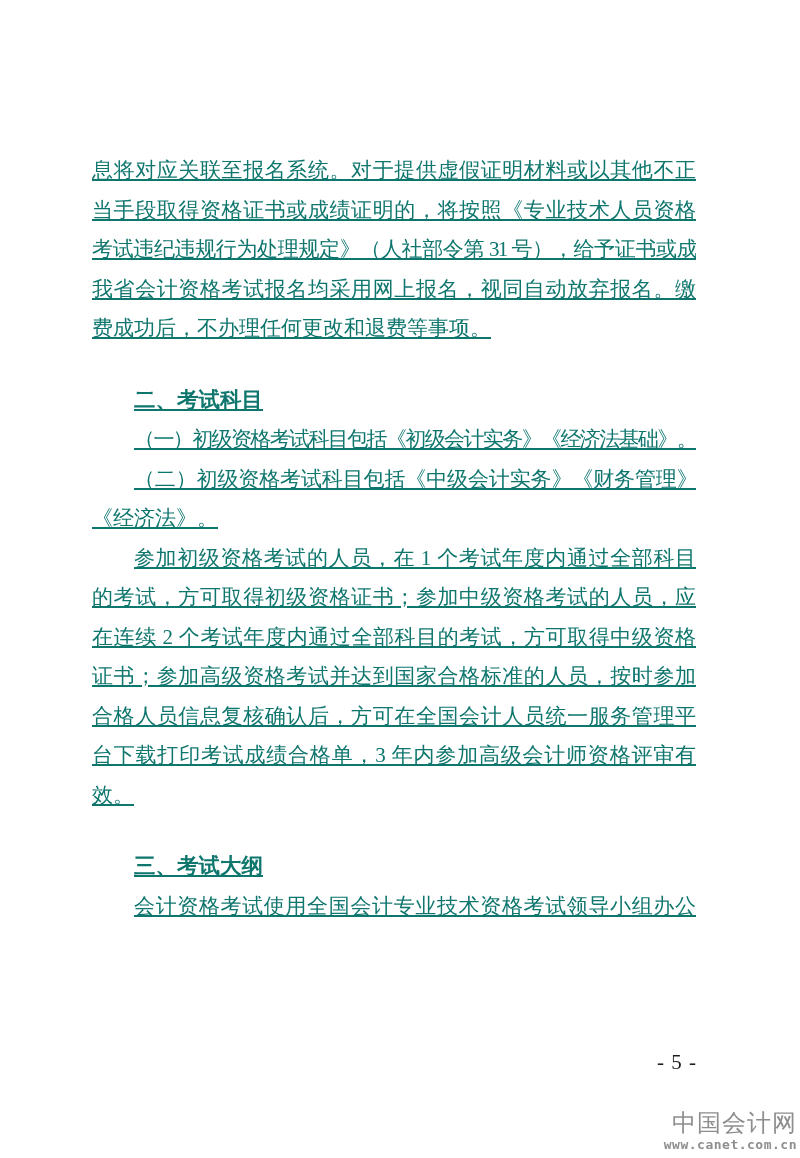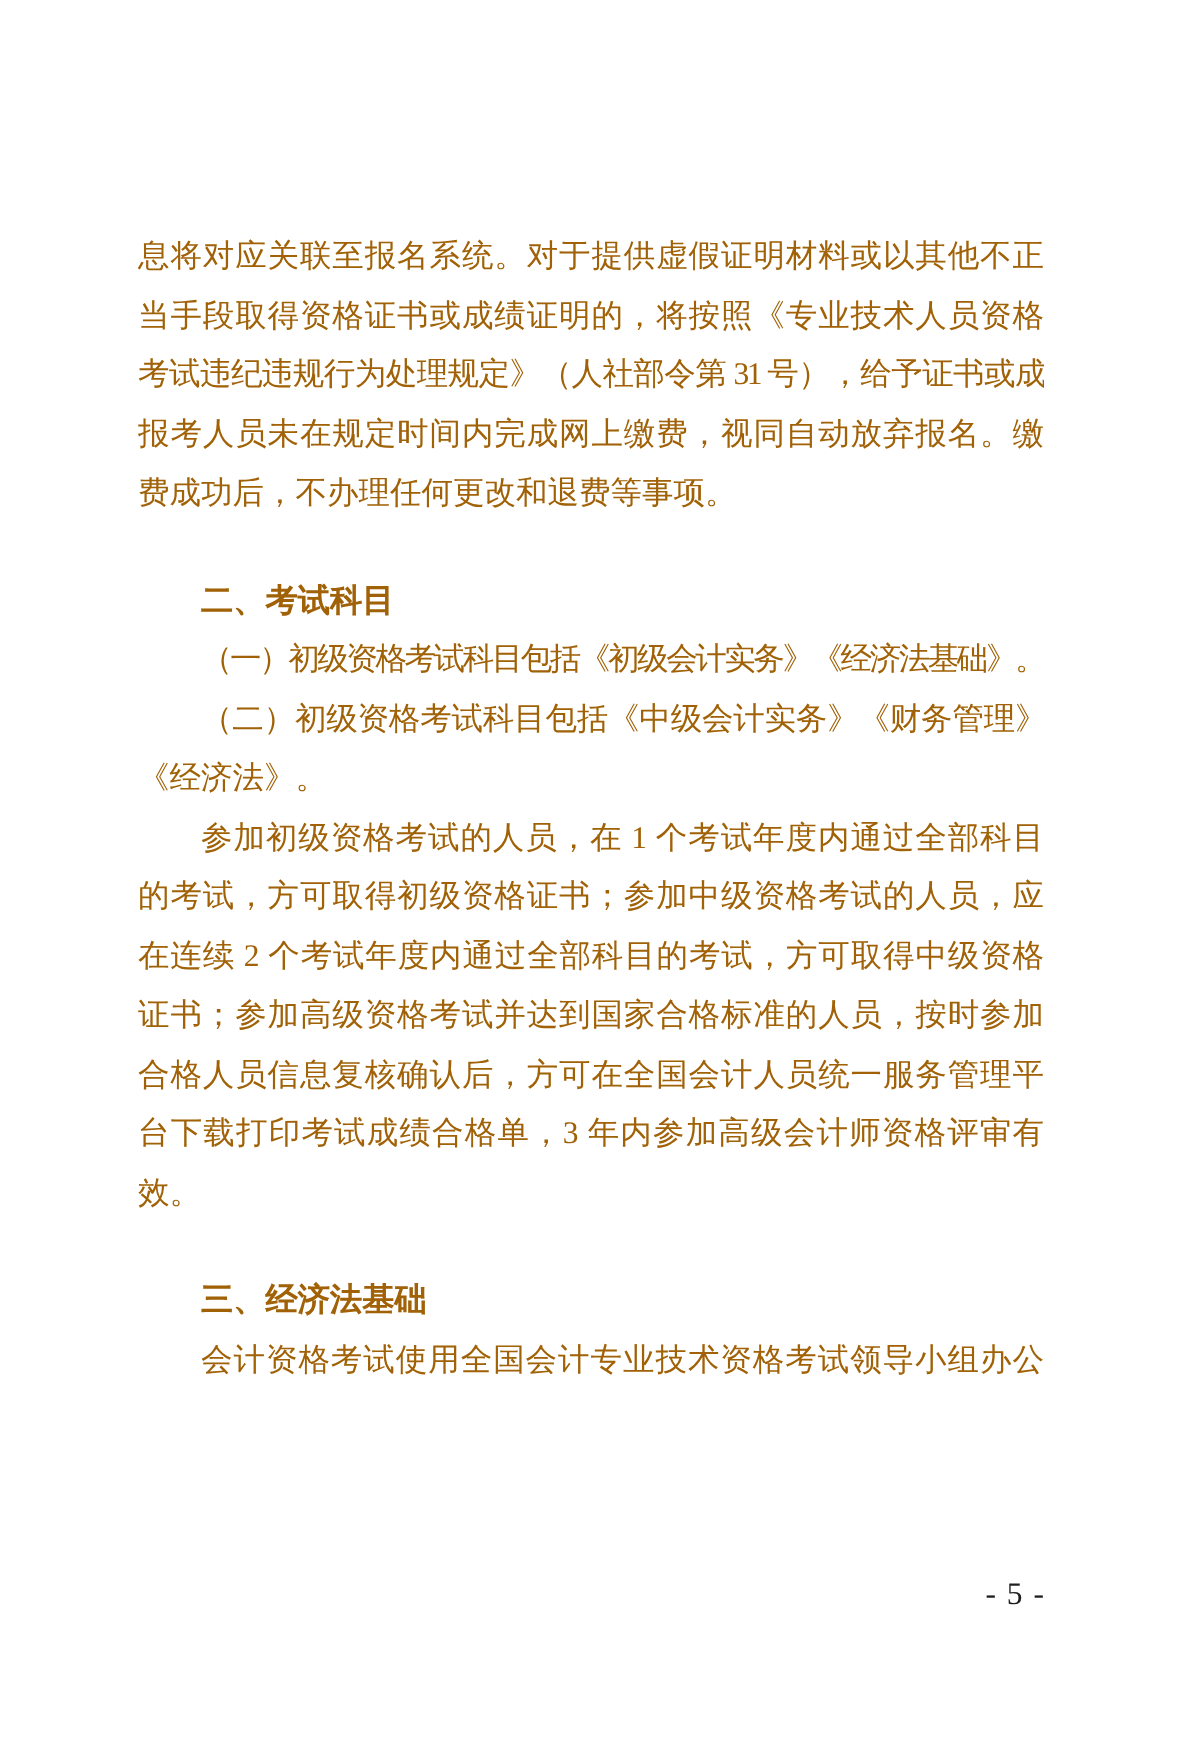--- a/index.html
+++ b/index.html
@@ -22,23 +22,24 @@
   .doc {
     position: absolute;
     left: 92px;
     top: 151px;
     width: 604px;
   }
   .line {
     height: 39.5px;
     line-height: 39.5px;
     font-size: 21px;
-    color: #a16207;
+    color: #0f766e;
     white-space: nowrap;
     overflow: visible;
+    text-decoration: underline;
   }
   .line.fill {
     white-space: normal;
     overflow: hidden;
     text-align: justify;
     text-align-last: justify;
   }
   .line.indent {
     padding-left: 42px;
   }
@@ -85,33 +86,37 @@
 </head>
 <body>
 
 <div class="page">
 
   <div class="doc">
 
   <div class="line fill">息将对应关联至报名系统。对于提供虚假证明材料或以其他不正</div>
       <div class="line fill">当手段取得资格证书或成绩证明的，将按照《专业技术人员资格</div>
       <div class="line fill tight">考试违纪违规行为处理规定》（人社部令第 31 号），给予证书或成</div>
-      <div class="line fill">报考人员未在规定时间内完成网上缴费，视同自动放弃报名。缴</div>
+      <div class="line fill">我省会计资格考试报名均采用网上报名，视同自动放弃报名。缴</div>
       <div class="line">费成功后，不办理任何更改和退费等事项。</div>
       <div class="line indent bold">二、考试科目</div>
       <div class="line indent fill tight">（一）初级资格考试科目包括《初级会计实务》《经济法基础》。</div>
       <div class="line indent fill tight">（二）初级资格考试科目包括《中级会计实务》《财务管理》</div>
       <div class="line">《经济法》。</div>
       <div class="line indent fill">参加初级资格考试的人员，在 1 个考试年度内通过全部科目</div>
       <div class="line fill">的考试，方可取得初级资格证书；参加中级资格考试的人员，应</div>
       <div class="line fill">在连续 2 个考试年度内通过全部科目的考试，方可取得中级资格</div>
       <div class="line fill">证书；参加高级资格考试并达到国家合格标准的人员，按时参加</div>
       <div class="line fill">合格人员信息复核确认后，方可在全国会计人员统一服务管理平</div>
       <div class="line fill">台下载打印考试成绩合格单，3 年内参加高级会计师资格评审有</div>
       <div class="line">效。</div>
-      <div class="line indent bold">三、经济法基础</div>
+      <div class="line indent bold">三、考试大纲</div>
       <div class="line indent fill">会计资格考试使用全国会计专业技术资格考试领导小组办公</div>
     </div>
 
   <div class="page-number">- 5 -</div>
 
+  <div class="watermark">
+    <div class="wm-name">中国会计网</div>
+    <div class="wm-url">www.canet.com.cn</div>
+  </div>
 
 </div>
 
 </body></html>

